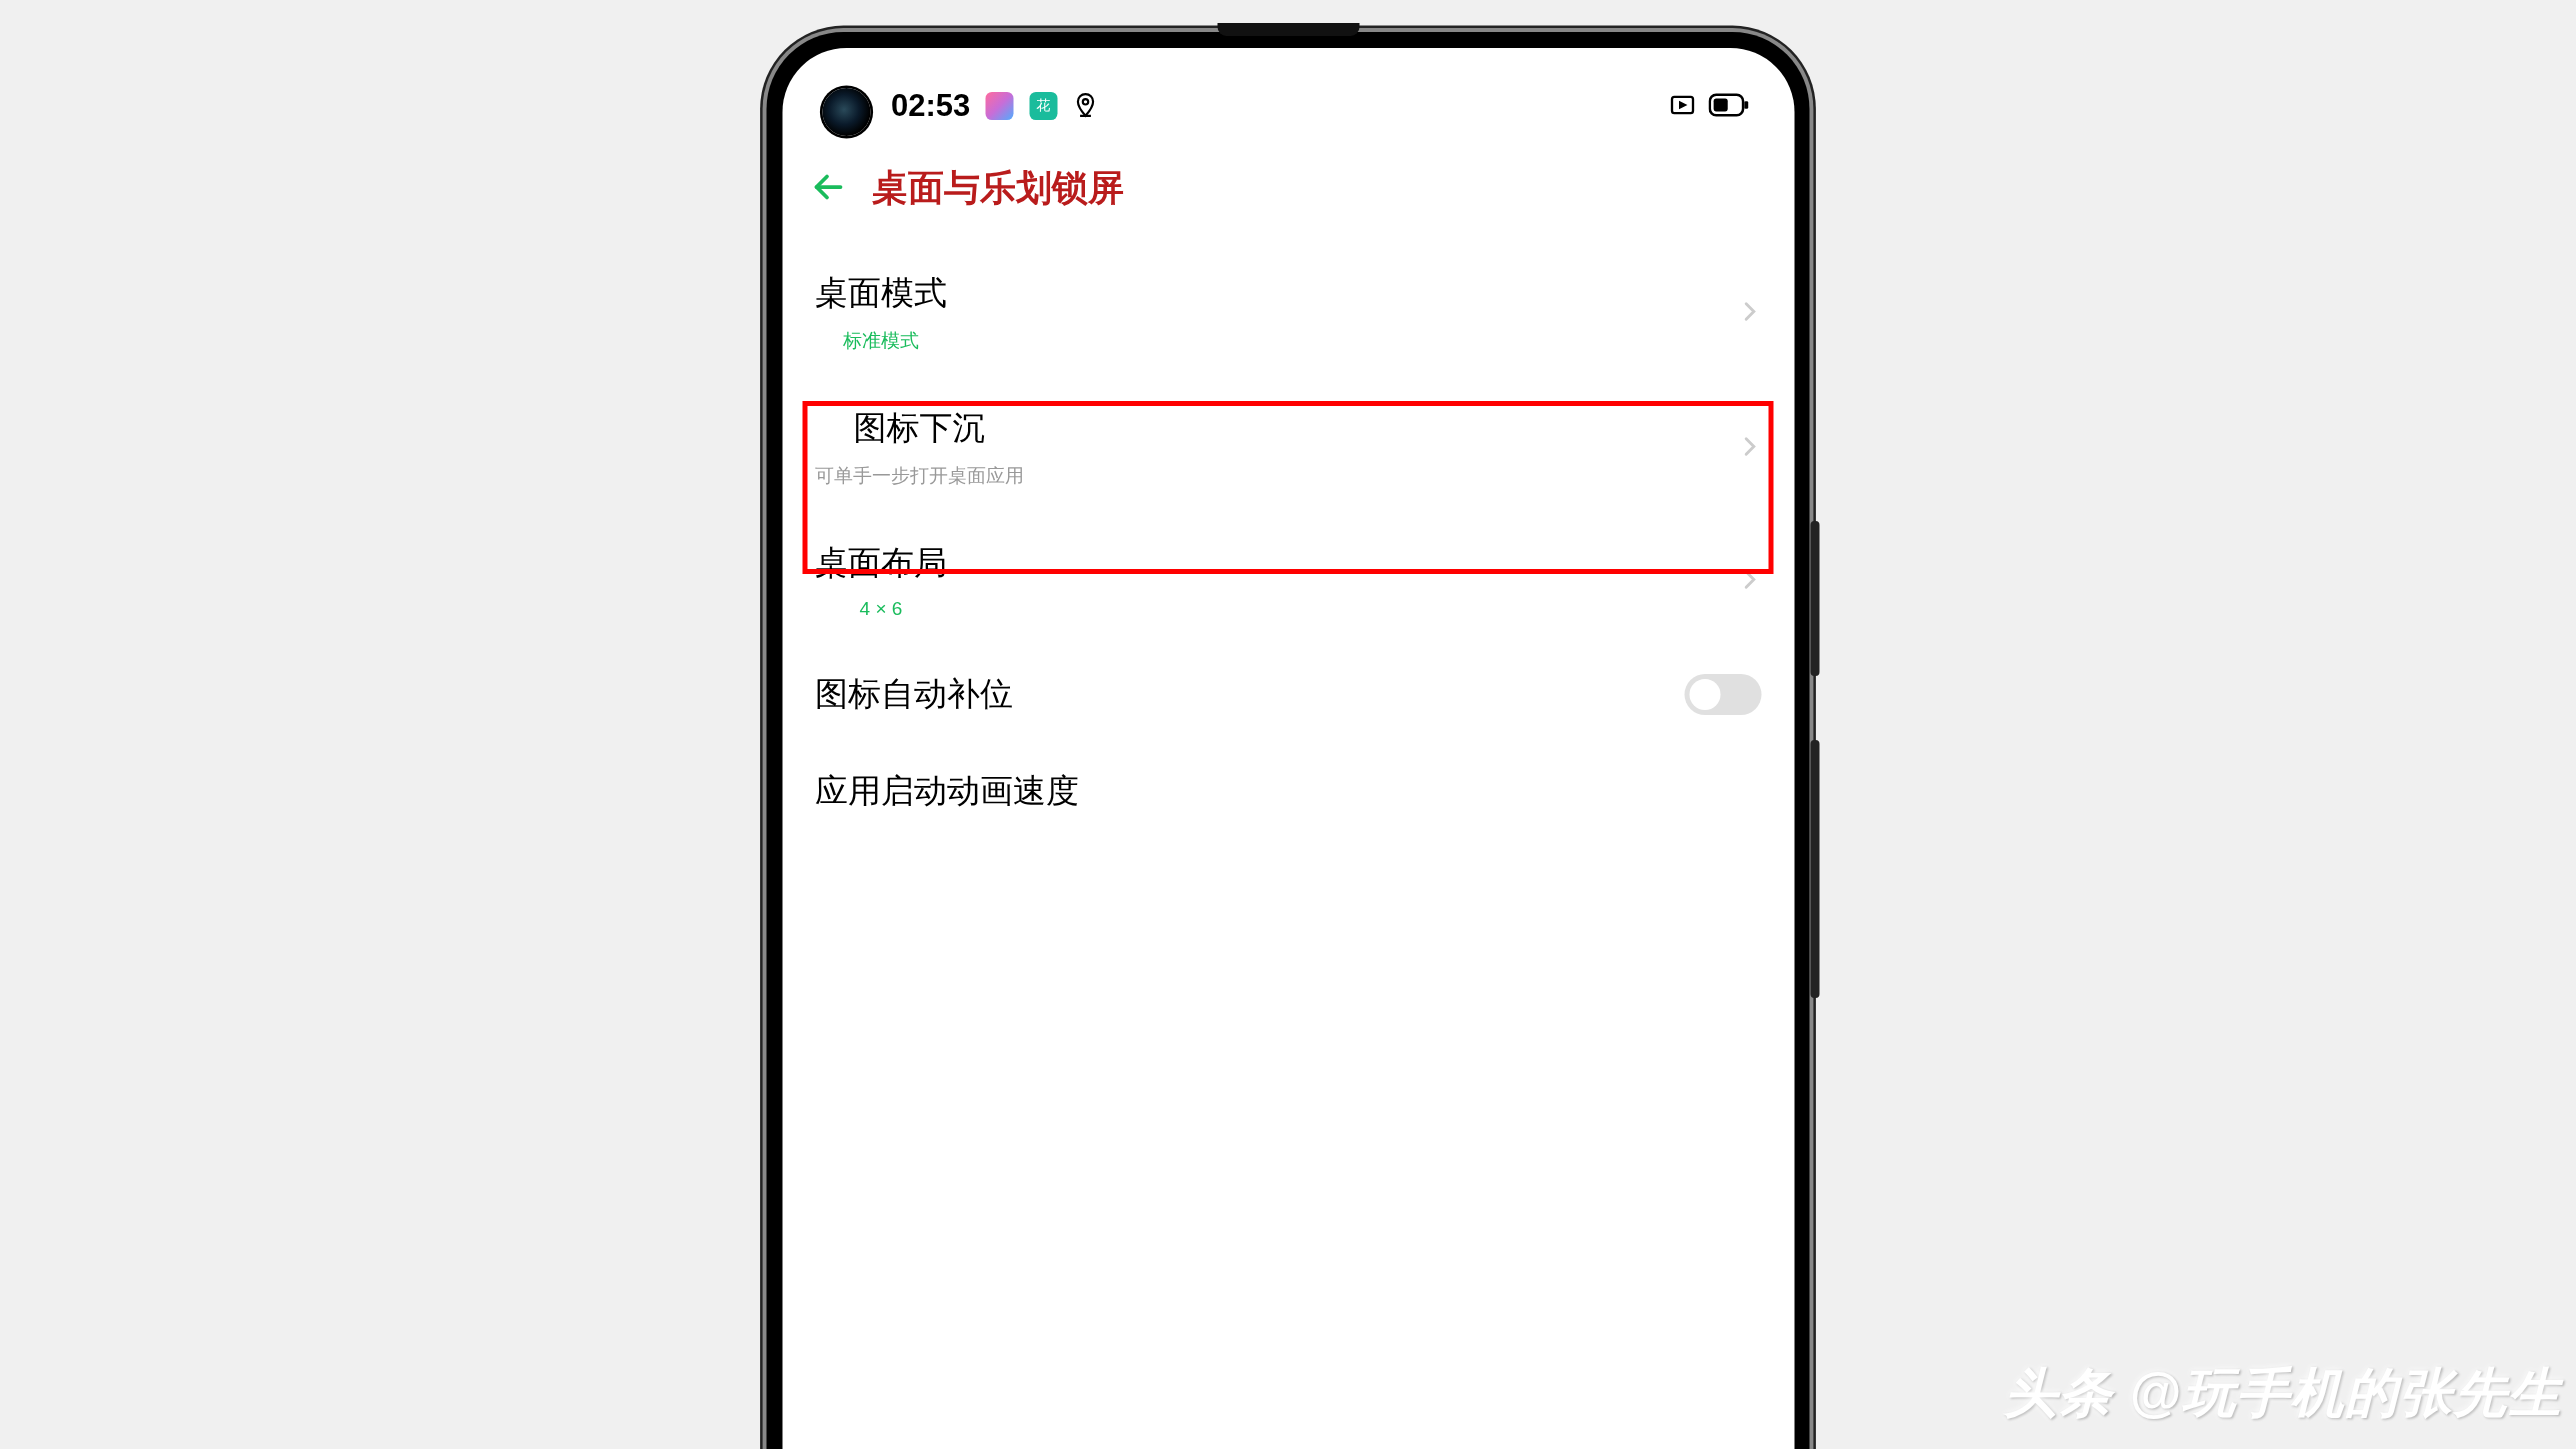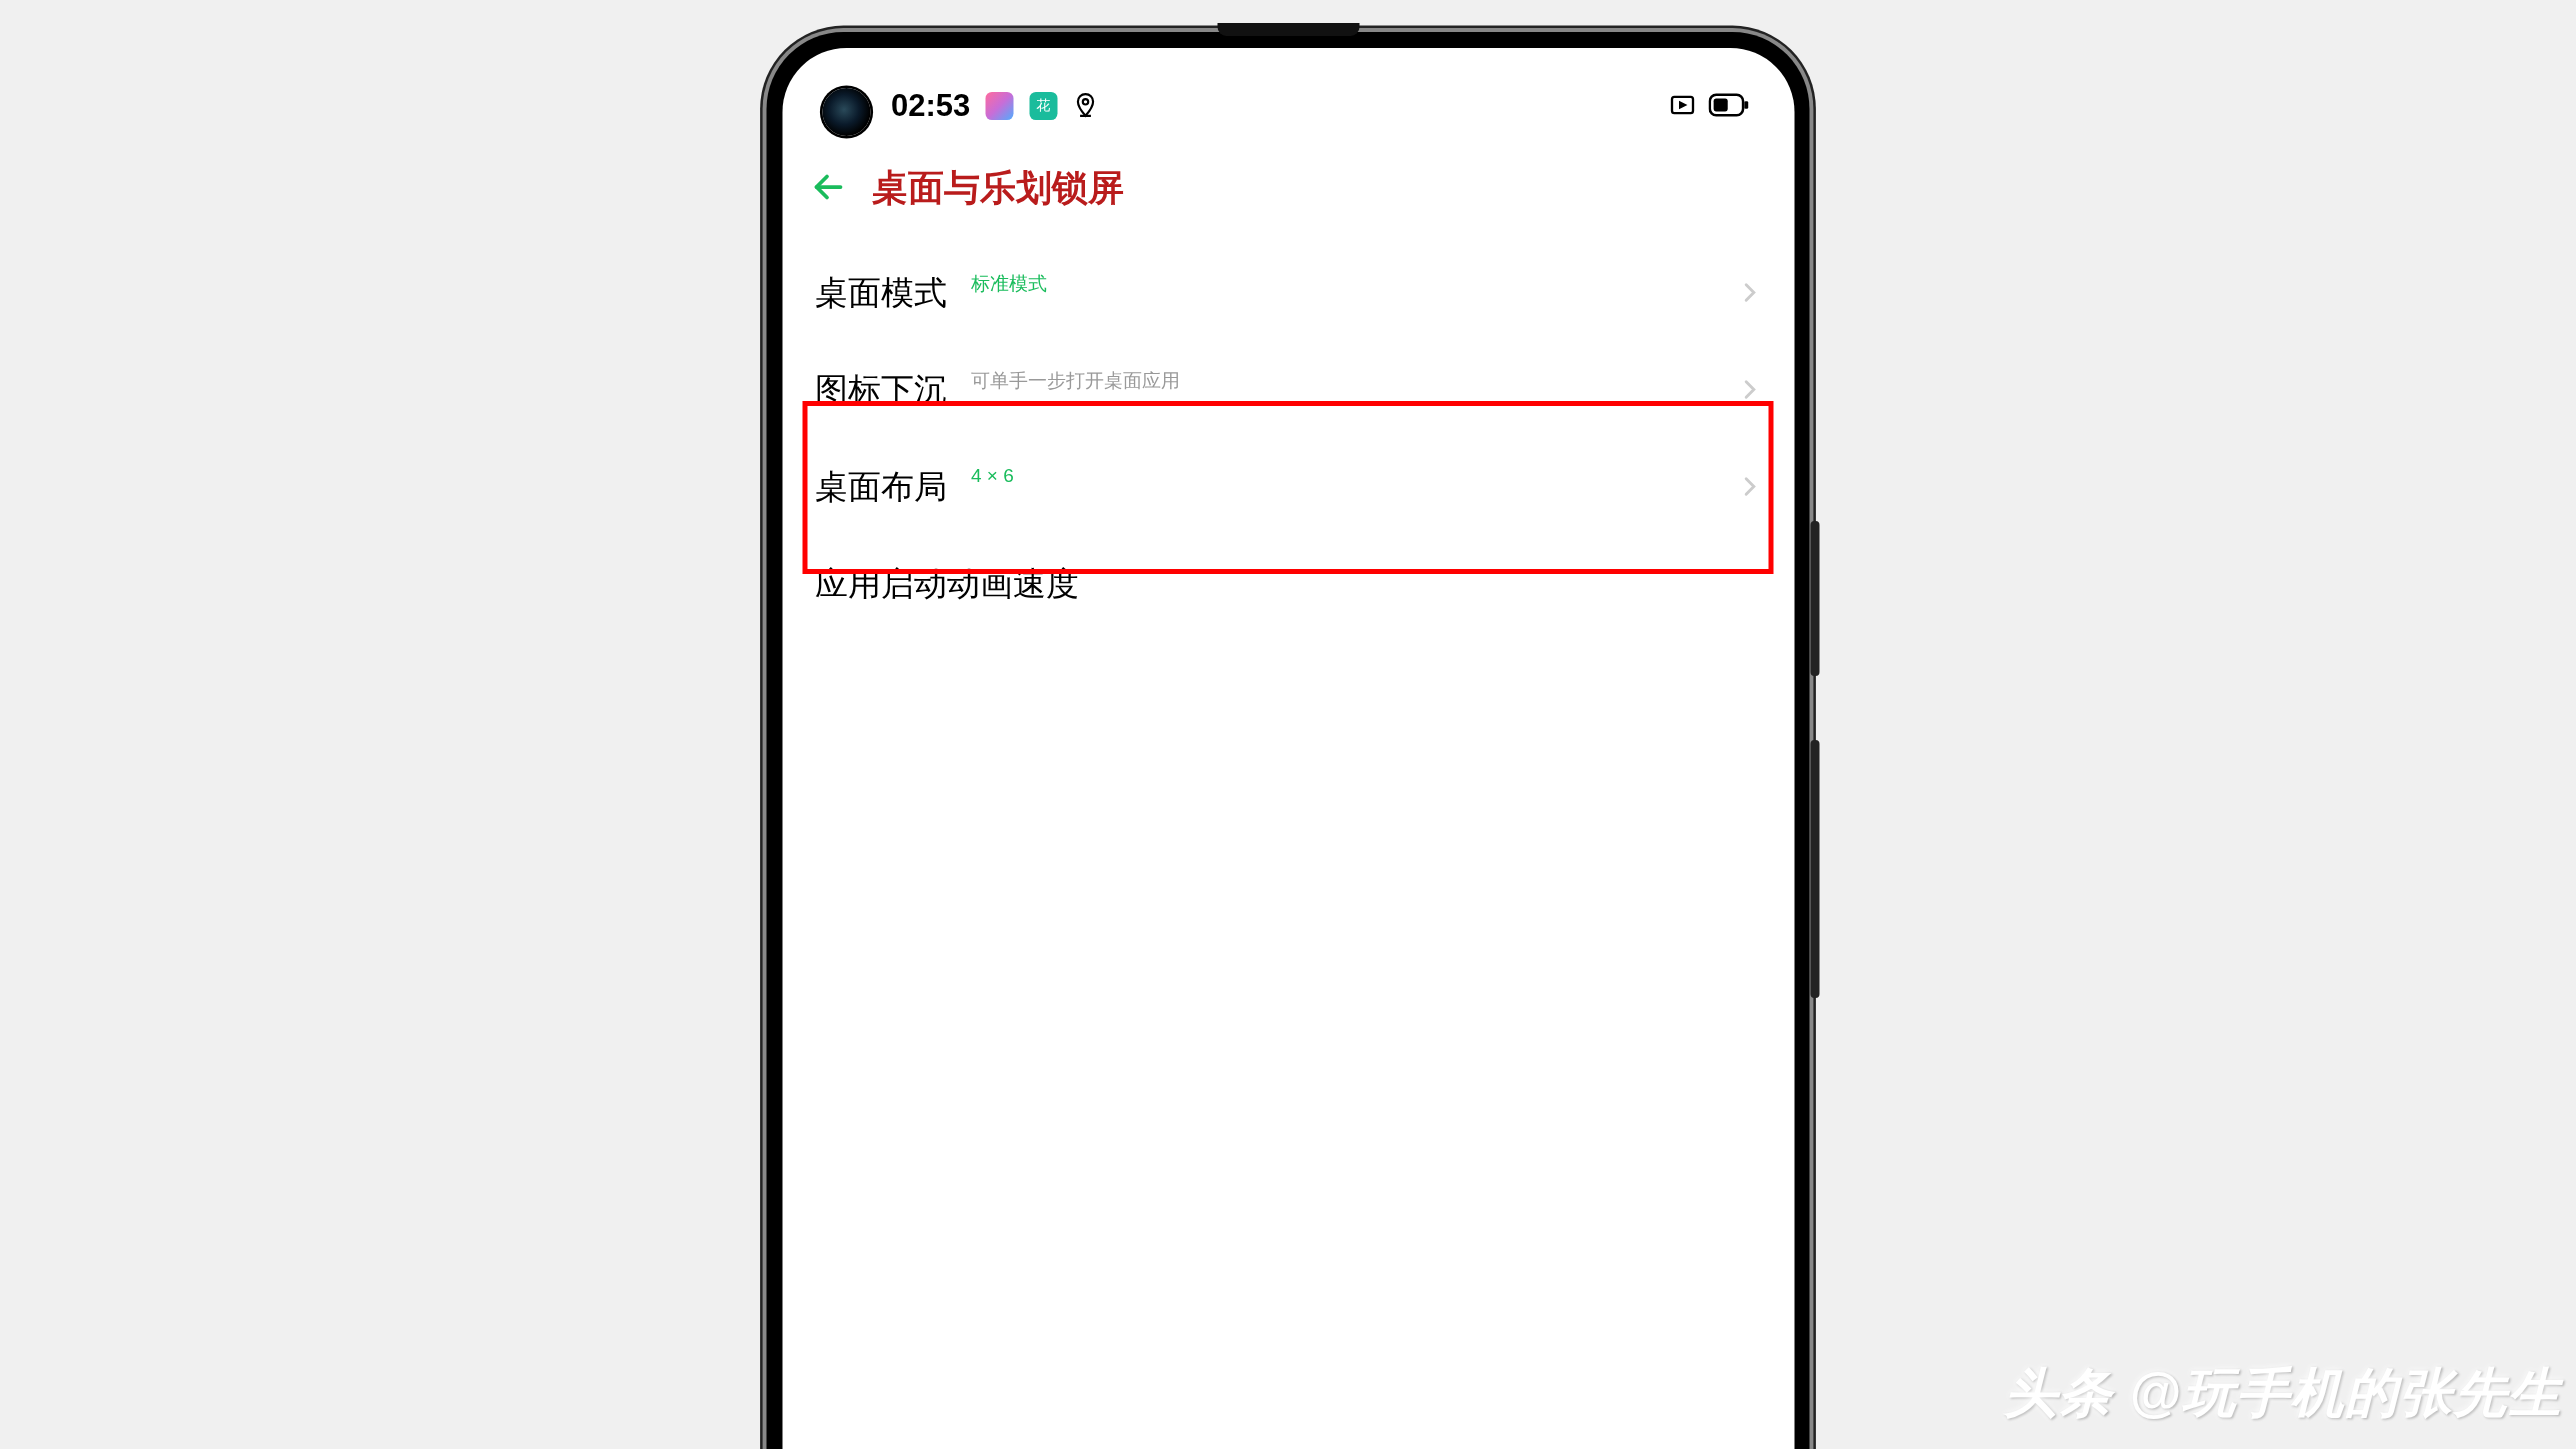--- a/index.html
+++ b/index.html
@@ -133,22 +133,23 @@
   .list-item {
     display: flex;
     align-items: center;
     justify-content: space-between;
     padding: 26px 33px;
     min-height: 90px;
     position: relative;
   }
   .item-text {
     display: flex;
-    flex-direction: row;
-    gap: 24px;
+    flex-direction: column;
+    gap: 12px;
+    align-items: center;
   }
   .item-title {
     font-size: 33px;
     color: #000;
     font-weight: 400;
   }
   .item-subtitle {
     font-size: 19px;
     color: #999;
   }
@@ -277,20 +278,28 @@
         <span class="item-title">桌面布局</span>
         <span class="item-subtitle accent">4 × 6</span>
       </div>
       <span class="chevron">
         <svg viewBox="0 0 24 24" fill="none" stroke="#ccc" stroke-width="3" stroke-linecap="round">
             <polyline points="8,4 16,12 8,20"></polyline>
           </svg>
       </span>
     </div>
 
+    <div class="list-item">
+      <div class="item-text">
+        <span class="item-title">图标自动补位</span>
+      </div>
+      <div class="toggle">
+        <div class="toggle-knob"></div>
+      </div>
+    </div>
 
 
     <div class="list-item">
       <div class="item-text">
         <span class="item-title">应用启动动画速度</span>
       </div>
     </div>
 
   </div>
 </div>

